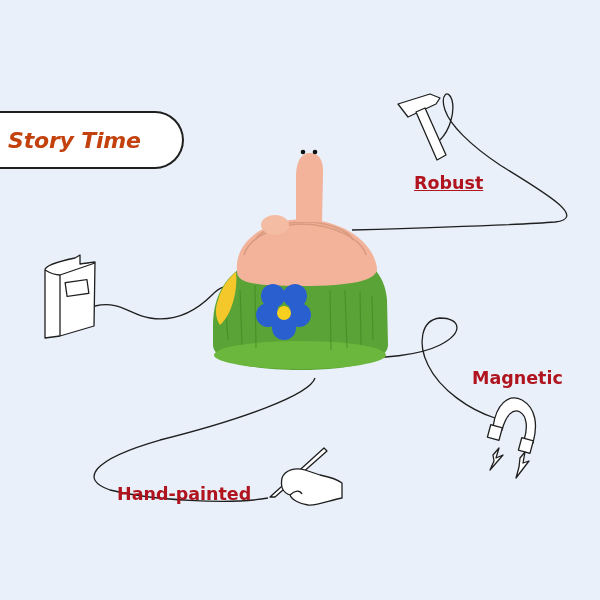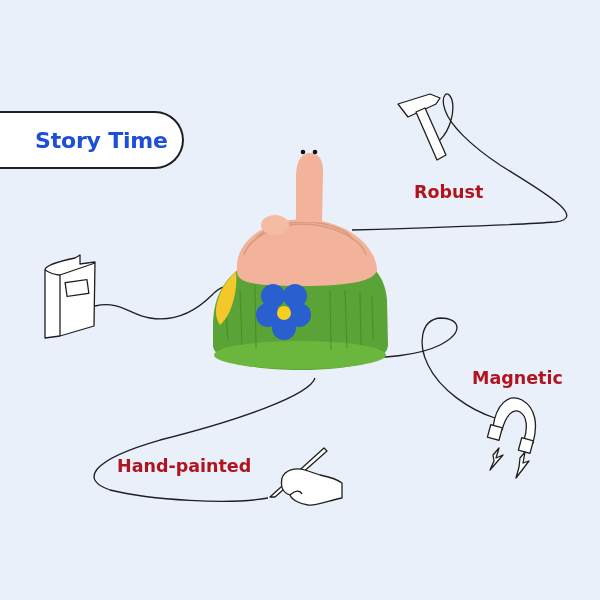--- a/index.html
+++ b/index.html
@@ -14,25 +14,26 @@
       position: absolute; left: -30px; top: 111px;
       width: 214px; height: 58px;
       background: #ffffff;
       border: 2px solid #1f1f1f;
       border-left: none;
       border-radius: 0 30px 30px 0;
       box-sizing: border-box;
       display: flex; align-items: center;
     }
     .title-pill span {
-      margin-left: 65px;
-      color: #1d4ed8;
+      margin-left: 38px;
+      color: #c2410c;
       font-weight: bold;
       font-size: 22px;
       letter-spacing: -0.2px;
+      font-style: italic;
     }
     .label {
       position: absolute;
       color: #b0141e;
       font-weight: bold;
       font-size: 17.5px;
       line-height: 25px;
       white-space: nowrap;
     }
     svg { position: absolute; left: 0; top: 0; }
@@ -120,21 +121,21 @@
     <g>
       <circle cx="273" cy="296" r="12" fill="#2a5fd0"></circle>
       <circle cx="295" cy="296" r="12" fill="#2a5fd0"></circle>
       <circle cx="299" cy="315" r="12" fill="#2a5fd0"></circle>
       <circle cx="284" cy="328" r="12" fill="#2a5fd0"></circle>
       <circle cx="268" cy="315" r="12" fill="#2a5fd0"></circle>
       <circle cx="284" cy="313" r="7" fill="#f6cf1f"></circle>
     </g>
   </svg>
 
-  <div class="label" style="left:414px; top:180px;">Robust</div>
+  <div class="label" style="left:414px; top:171px;text-decoration:underline;">Robust</div>
 
   <div class="label" style="left:45px; top:350px;">
   </div>
 
   <div class="label" style="left:472px; top:366px;">Magnetic</div>
 
-  <div class="label" style="left:117px; top:454px;">Hand-painted</div>
+  <div class="label" style="left:117px; top:482px;">Hand-painted</div>
 </div>
 
 </body></html>

